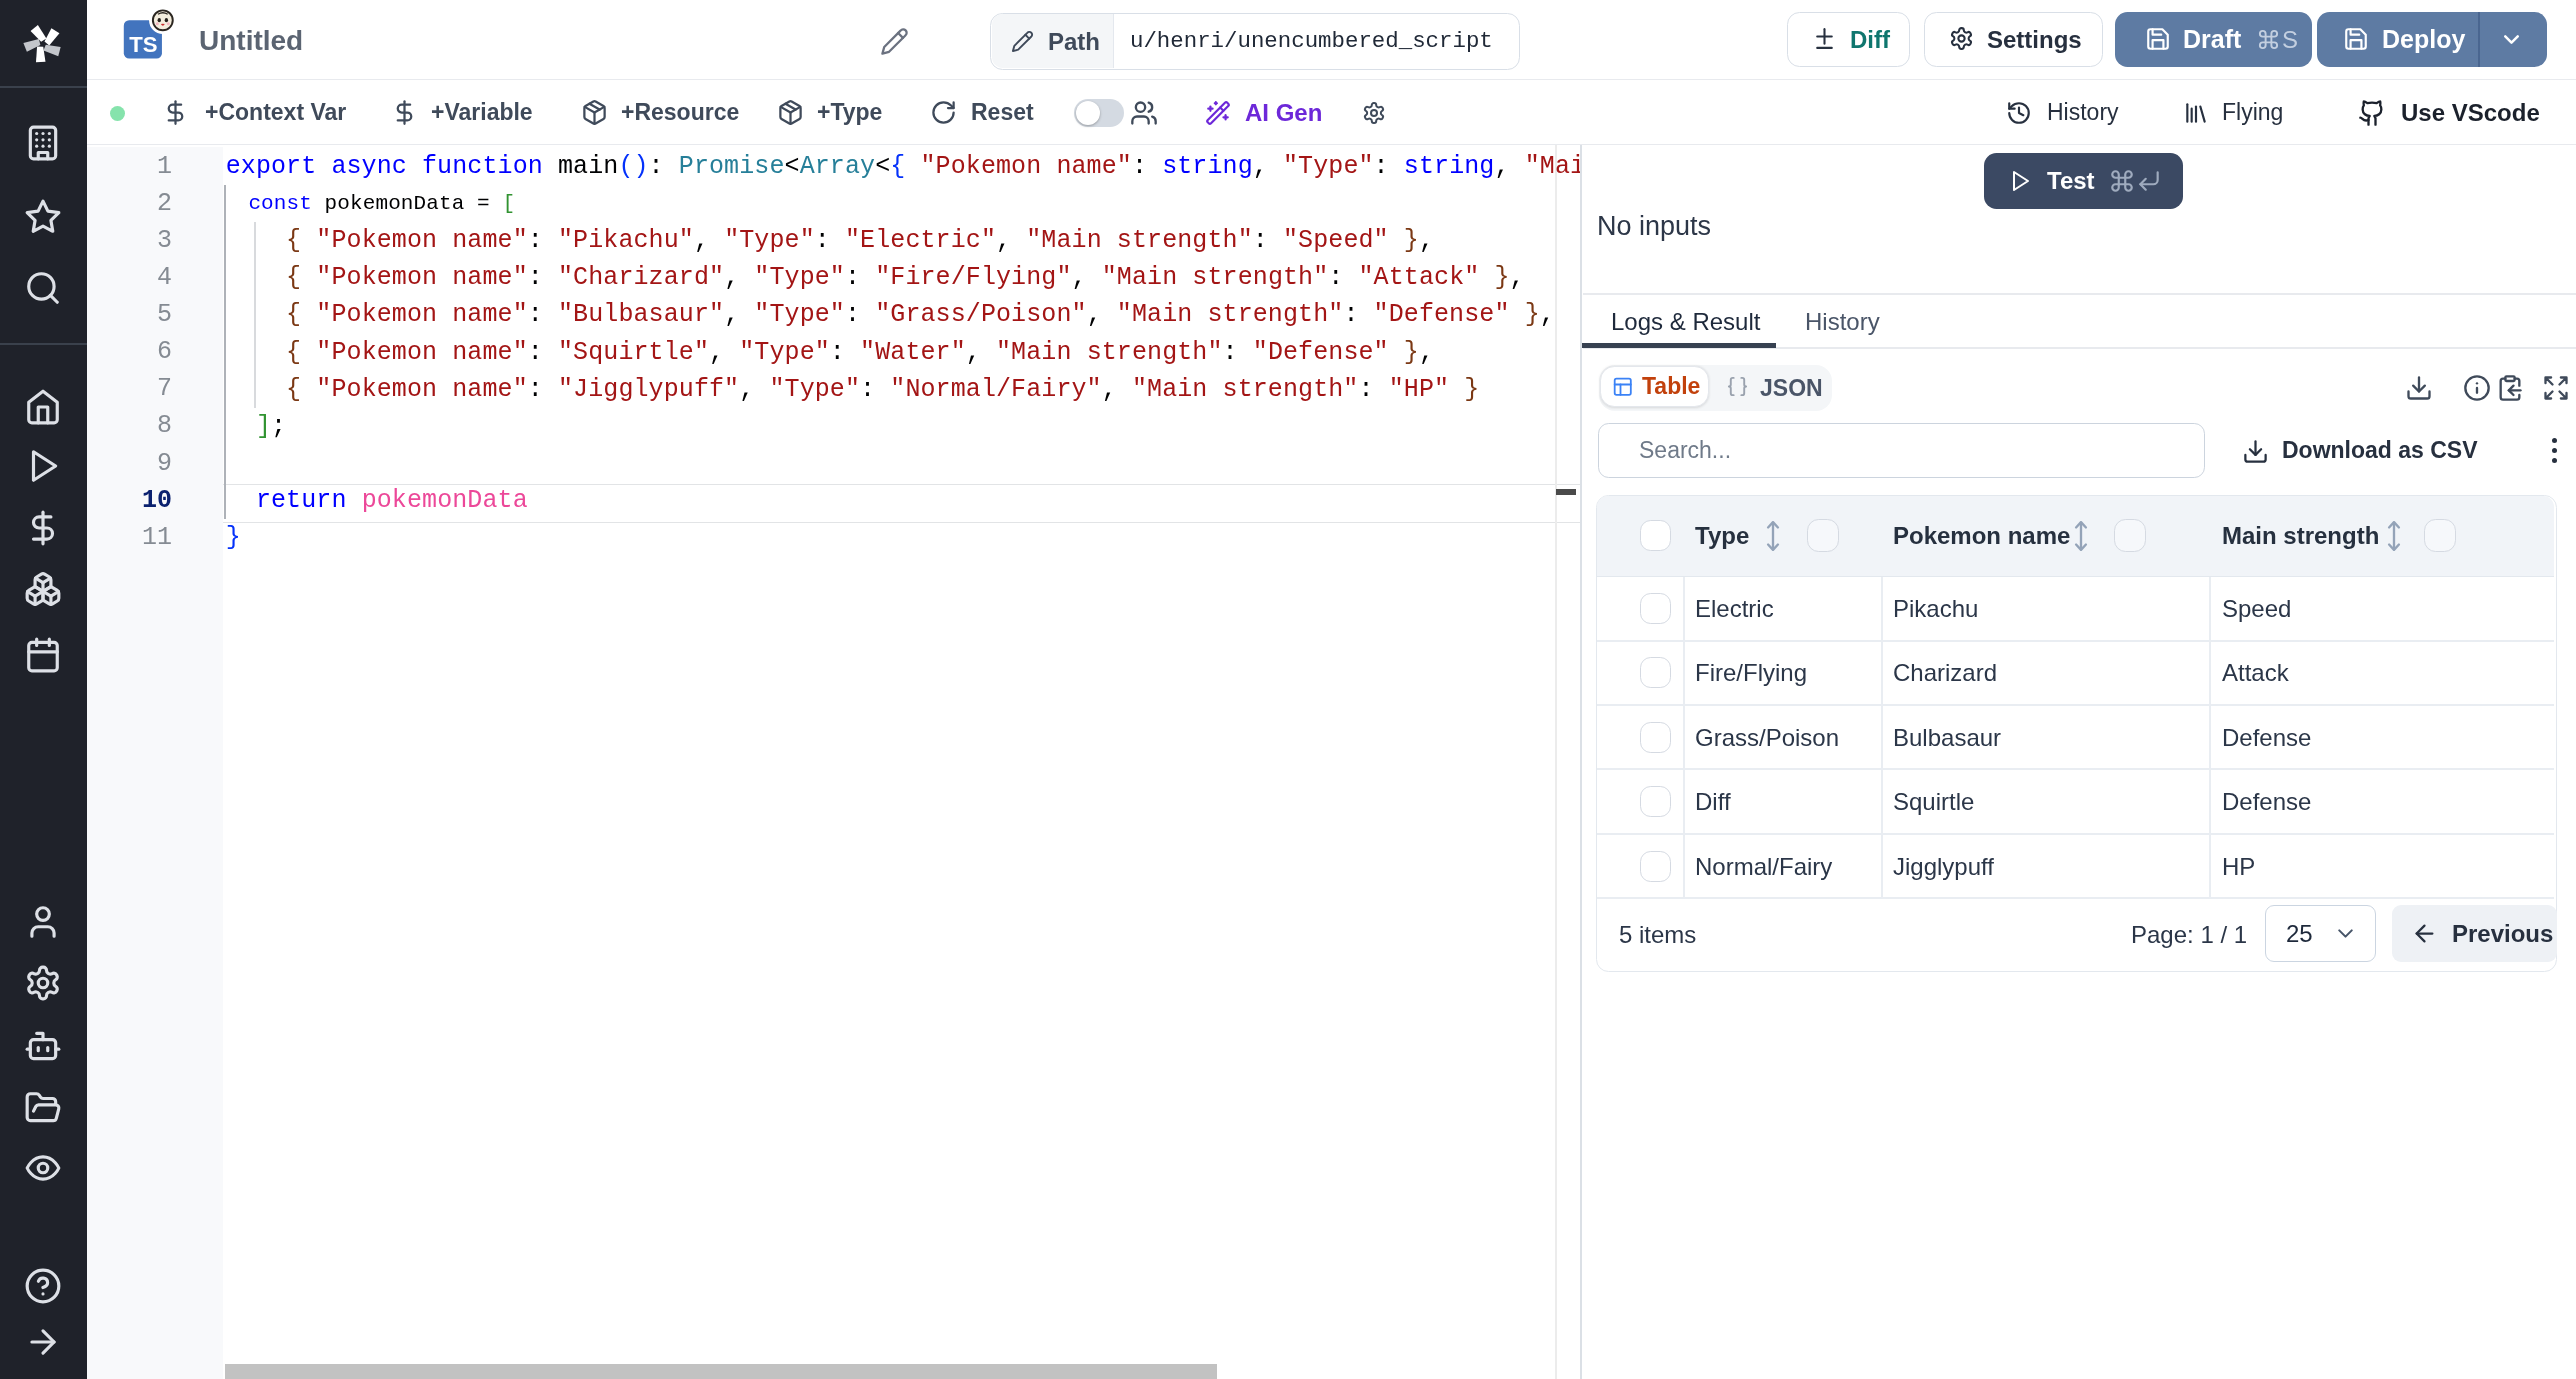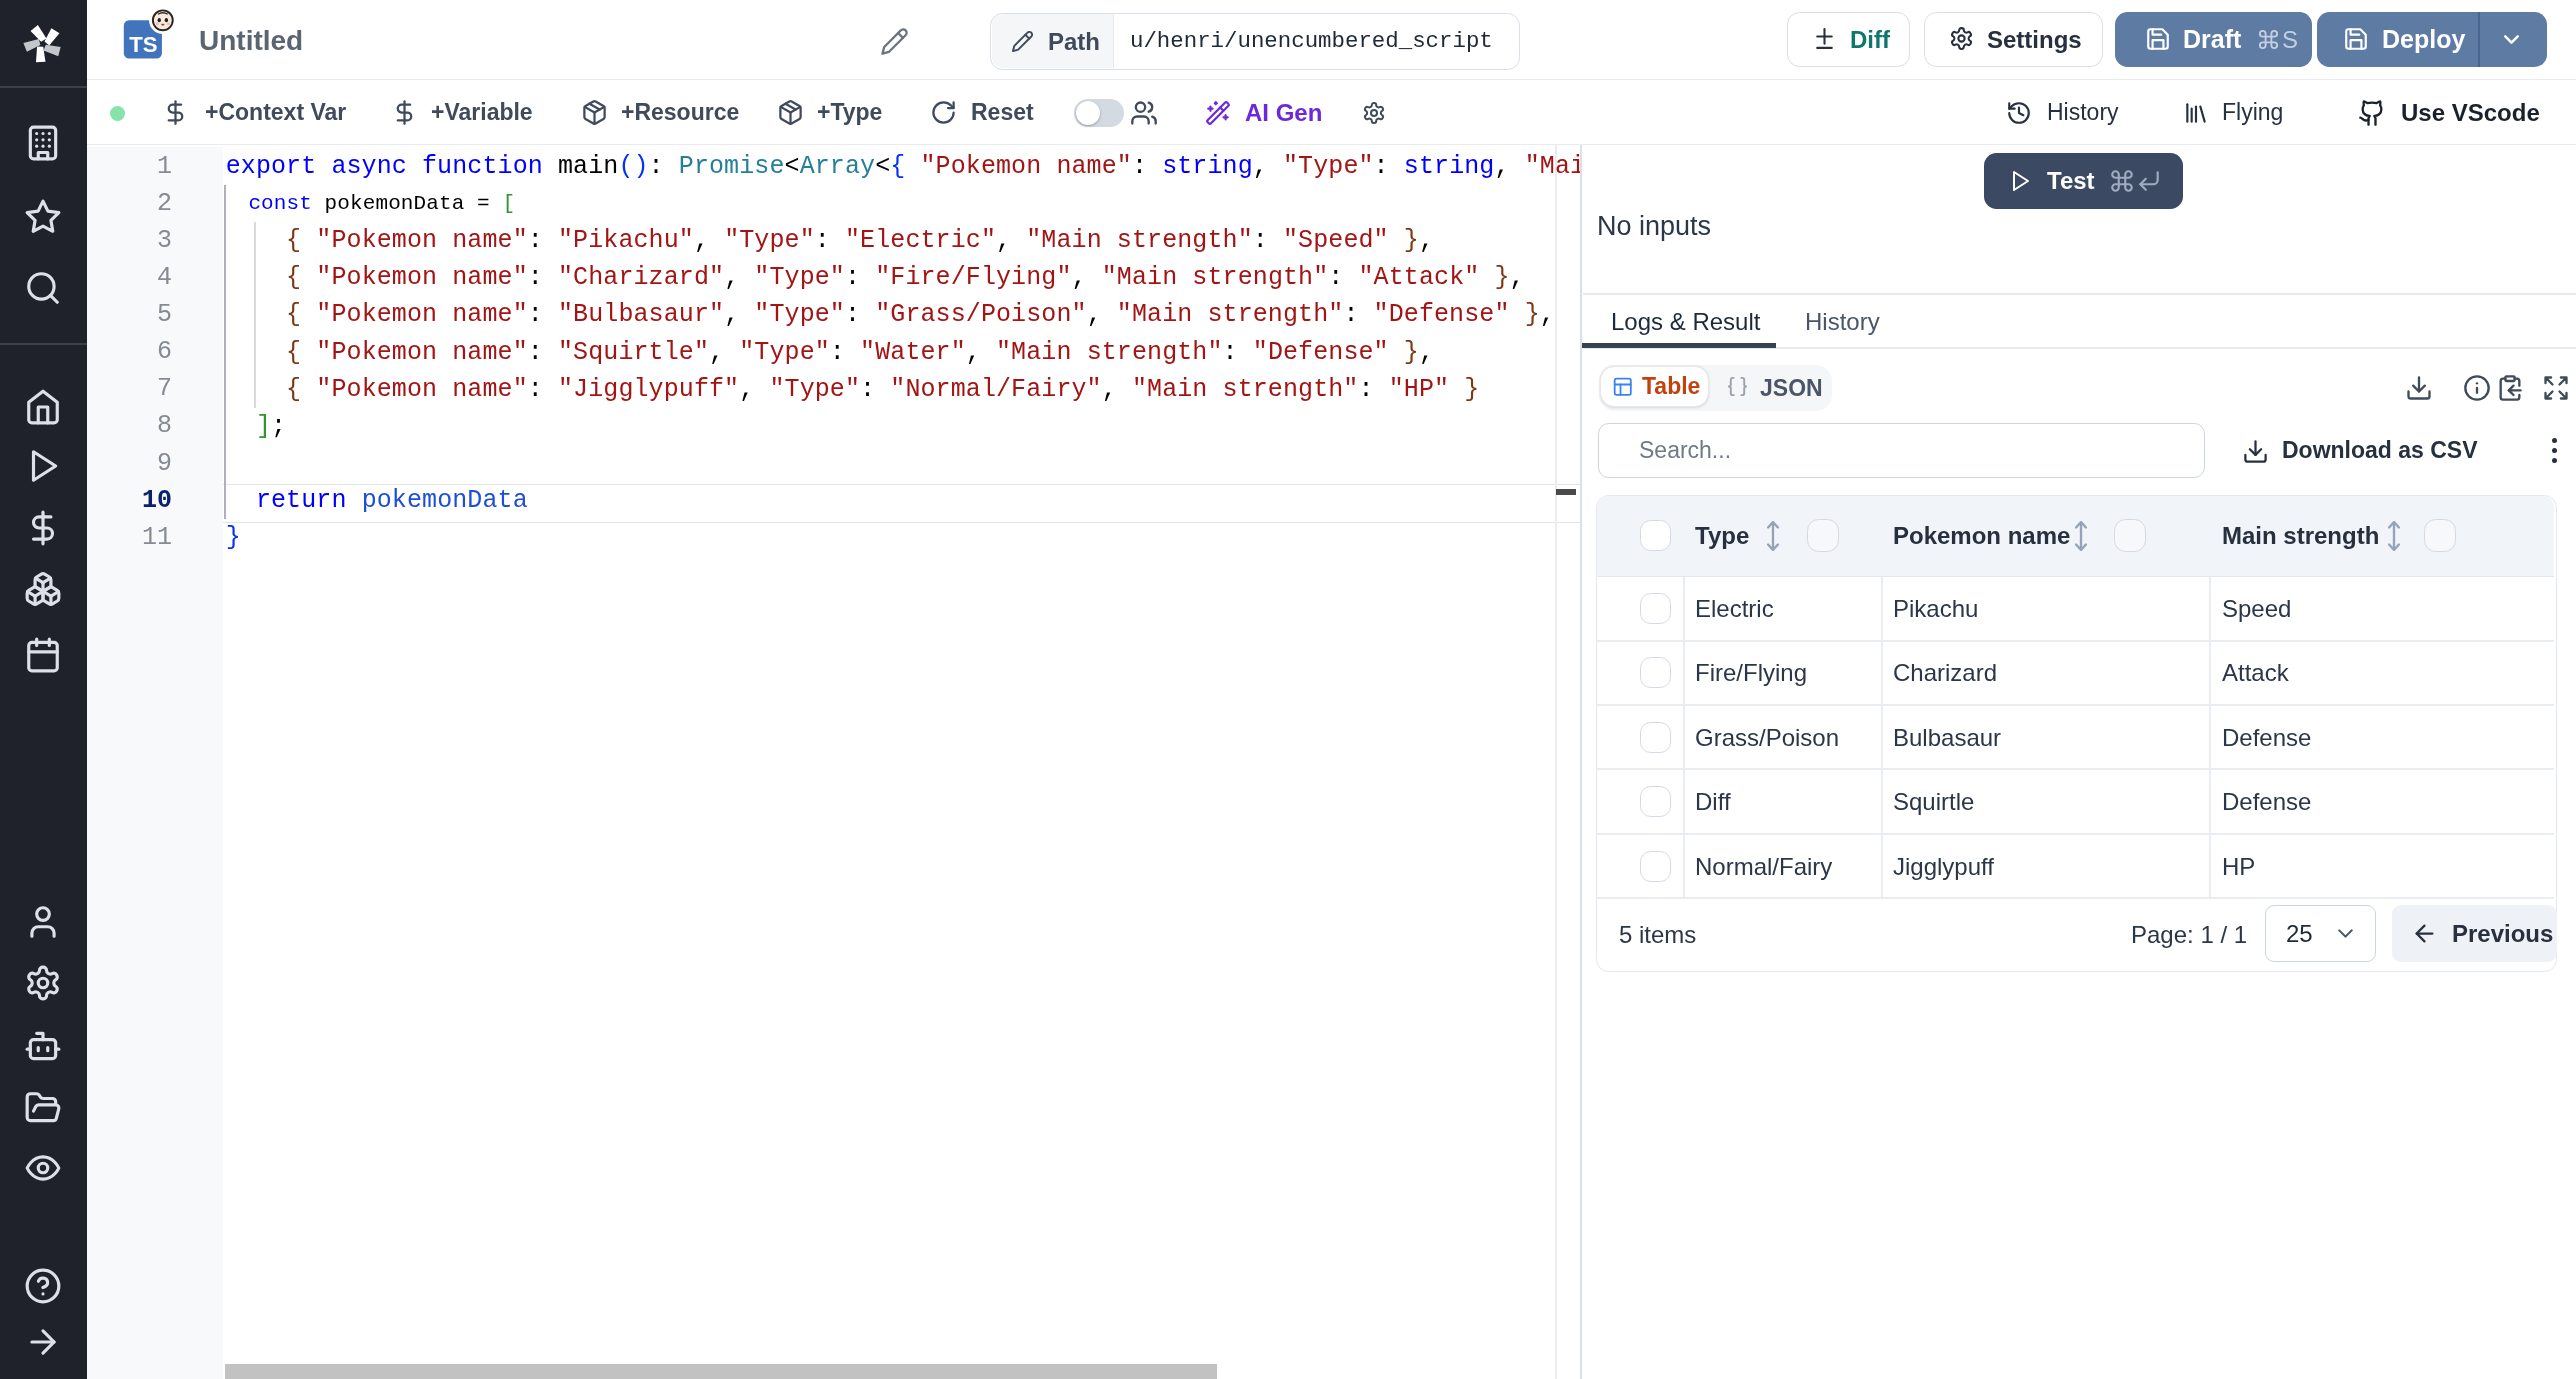--- a/index.html
+++ b/index.html
@@ -259,21 +259,21 @@
 <div style="position:absolute;left:223px;top:148px;width:1357px;height:537px;overflow:hidden">
 <div style="position:absolute;left:2.7px;top:0px;height:37px;line-height:37px;font-size:25px;font-family:'Liberation Mono',monospace;white-space:pre;letter-spacing:0.1px"><span style="color:#0000ff">export async function </span><span style="color:#000102">main</span><span style="color:#0431fa">()</span><span style="color:#000102">:</span><span style="color:#000102"> </span><span style="color:#267f99">Promise</span><span style="color:#000102">&lt;</span><span style="color:#267f99">Array</span><span style="color:#000102">&lt;</span><span style="color:#0431fa">{</span><span style="color:#000102"> </span><span style="color:#a31515">"Pokemon name"</span><span style="color:#000102">:</span><span style="color:#000102"> </span><span style="color:#0000ff">string</span><span style="color:#000102">,</span><span style="color:#000102"> </span><span style="color:#a31515">"Type"</span><span style="color:#000102">:</span><span style="color:#000102"> </span><span style="color:#0000ff">string</span><span style="color:#000102">,</span><span style="color:#000102"> </span><span style="color:#a31515">"Main strength"</span></div>
 <div style="position:absolute;left:0;top:37px;height:37px;line-height:37px;font-size:21px;font-family:'Liberation Mono',monospace;white-space:pre;letter-spacing:0.1px"><span style="color:#000102">  </span><span style="color:#0000ff">const</span><span style="color:#000102"> pokemonData = </span><span style="color:#319331">[</span></div>
 <div style="position:absolute;left:2.7px;top:74px;height:37px;line-height:37px;font-size:25px;font-family:'Liberation Mono',monospace;white-space:pre;letter-spacing:0.1px"><span style="color:#000102">    </span><span style="color:#7b3814">{</span><span style="color:#000102"> </span><span style="color:#a31515">"Pokemon name"</span><span style="color:#000102">:</span><span style="color:#000102"> </span><span style="color:#a31515">"Pikachu"</span><span style="color:#000102">,</span><span style="color:#000102"> </span><span style="color:#a31515">"Type"</span><span style="color:#000102">:</span><span style="color:#000102"> </span><span style="color:#a31515">"Electric"</span><span style="color:#000102">,</span><span style="color:#000102"> </span><span style="color:#a31515">"Main strength"</span><span style="color:#000102">:</span><span style="color:#000102"> </span><span style="color:#a31515">"Speed"</span><span style="color:#000102"> </span><span style="color:#7b3814">}</span><span style="color:#000102">,</span></div>
 <div style="position:absolute;left:2.7px;top:111px;height:37px;line-height:37px;font-size:25px;font-family:'Liberation Mono',monospace;white-space:pre;letter-spacing:0.1px"><span style="color:#000102">    </span><span style="color:#7b3814">{</span><span style="color:#000102"> </span><span style="color:#a31515">"Pokemon name"</span><span style="color:#000102">:</span><span style="color:#000102"> </span><span style="color:#a31515">"Charizard"</span><span style="color:#000102">,</span><span style="color:#000102"> </span><span style="color:#a31515">"Type"</span><span style="color:#000102">:</span><span style="color:#000102"> </span><span style="color:#a31515">"Fire/Flying"</span><span style="color:#000102">,</span><span style="color:#000102"> </span><span style="color:#a31515">"Main strength"</span><span style="color:#000102">:</span><span style="color:#000102"> </span><span style="color:#a31515">"Attack"</span><span style="color:#000102"> </span><span style="color:#7b3814">}</span><span style="color:#000102">,</span></div>
 <div style="position:absolute;left:2.7px;top:148px;height:37px;line-height:37px;font-size:25px;font-family:'Liberation Mono',monospace;white-space:pre;letter-spacing:0.1px"><span style="color:#000102">    </span><span style="color:#7b3814">{</span><span style="color:#000102"> </span><span style="color:#a31515">"Pokemon name"</span><span style="color:#000102">:</span><span style="color:#000102"> </span><span style="color:#a31515">"Bulbasaur"</span><span style="color:#000102">,</span><span style="color:#000102"> </span><span style="color:#a31515">"Type"</span><span style="color:#000102">:</span><span style="color:#000102"> </span><span style="color:#a31515">"Grass/Poison"</span><span style="color:#000102">,</span><span style="color:#000102"> </span><span style="color:#a31515">"Main strength"</span><span style="color:#000102">:</span><span style="color:#000102"> </span><span style="color:#a31515">"Defense"</span><span style="color:#000102"> </span><span style="color:#7b3814">}</span><span style="color:#000102">,</span></div>
 <div style="position:absolute;left:2.7px;top:186px;height:37px;line-height:37px;font-size:25px;font-family:'Liberation Mono',monospace;white-space:pre;letter-spacing:0.1px"><span style="color:#000102">    </span><span style="color:#7b3814">{</span><span style="color:#000102"> </span><span style="color:#a31515">"Pokemon name"</span><span style="color:#000102">:</span><span style="color:#000102"> </span><span style="color:#a31515">"Squirtle"</span><span style="color:#000102">,</span><span style="color:#000102"> </span><span style="color:#a31515">"Type"</span><span style="color:#000102">:</span><span style="color:#000102"> </span><span style="color:#a31515">"Water"</span><span style="color:#000102">,</span><span style="color:#000102"> </span><span style="color:#a31515">"Main strength"</span><span style="color:#000102">:</span><span style="color:#000102"> </span><span style="color:#a31515">"Defense"</span><span style="color:#000102"> </span><span style="color:#7b3814">}</span><span style="color:#000102">,</span></div>
 <div style="position:absolute;left:2.7px;top:223px;height:37px;line-height:37px;font-size:25px;font-family:'Liberation Mono',monospace;white-space:pre;letter-spacing:0.1px"><span style="color:#000102">    </span><span style="color:#7b3814">{</span><span style="color:#000102"> </span><span style="color:#a31515">"Pokemon name"</span><span style="color:#000102">:</span><span style="color:#000102"> </span><span style="color:#a31515">"Jigglypuff"</span><span style="color:#000102">,</span><span style="color:#000102"> </span><span style="color:#a31515">"Type"</span><span style="color:#000102">:</span><span style="color:#000102"> </span><span style="color:#a31515">"Normal/Fairy"</span><span style="color:#000102">,</span><span style="color:#000102"> </span><span style="color:#a31515">"Main strength"</span><span style="color:#000102">:</span><span style="color:#000102"> </span><span style="color:#a31515">"HP"</span><span style="color:#000102"> </span><span style="color:#7b3814">}</span></div>
 <div style="position:absolute;left:2.7px;top:260px;height:37px;line-height:37px;font-size:25px;font-family:'Liberation Mono',monospace;white-space:pre;letter-spacing:0.1px"><span style="color:#000102">  </span><span style="color:#319331">]</span><span style="color:#000102">;</span></div>
 <div style="position:absolute;left:2.7px;top:297px;height:37px;line-height:37px;font-size:25px;font-family:'Liberation Mono',monospace;white-space:pre;letter-spacing:0.1px"></div>
-<div style="position:absolute;left:2.7px;top:334px;height:37px;line-height:37px;font-size:25px;font-family:'Liberation Mono',monospace;white-space:pre;letter-spacing:0.1px"><span style="color:#000102">  </span><span style="color:#0000ff">return</span><span style="color:#1d4ed8"> pokemonData</span></div>
+<div style="position:absolute;left:2.7px;top:334px;height:37px;line-height:37px;font-size:25px;font-family:'Liberation Mono',monospace;white-space:pre;letter-spacing:0.1px"><span style="color:#000102">  </span><span style="color:#0000ff">return</span><span style="color:#ec4899"> pokemonData</span></div>
 <div style="position:absolute;left:2.7px;top:371px;height:37px;line-height:37px;font-size:25px;font-family:'Liberation Mono',monospace;white-space:pre;letter-spacing:0.1px"><span style="color:#0431fa">}</span></div>
 </div>
 <div style="position:absolute;left:1556px;top:489px;width:19.7px;height:6.3px;background:#4a4a4a"></div>
 <div style="position:absolute;left:1580px;top:145px;width:1.8px;height:1234px;background:#dbe0e6"></div>
 <div style="position:absolute;left:225px;top:1364px;width:992px;height:15px;background:#c2c2c2"></div>
 <div style="position:absolute;left:1984px;top:153px;width:199px;height:56px;background:#3b4963;border-radius:12.5px"></div>
 <svg style="position:absolute;left:2008px;top:169px;" width="24" height="24" viewBox="0 0 24 24" fill="none" stroke="#fff" stroke-width="2" stroke-linecap="round" stroke-linejoin="round">
     <polygon points="6 3 20 12 6 21 6 3"></polygon>
   </svg>
 <div style="position:absolute;left:2047px;top:153px;height:56px;line-height:56px;font-size:24px;color:#fff;font-weight:700;font-family:'Liberation Sans',monospace,sans-serif;white-space:pre;letter-spacing:0">Test</div>

